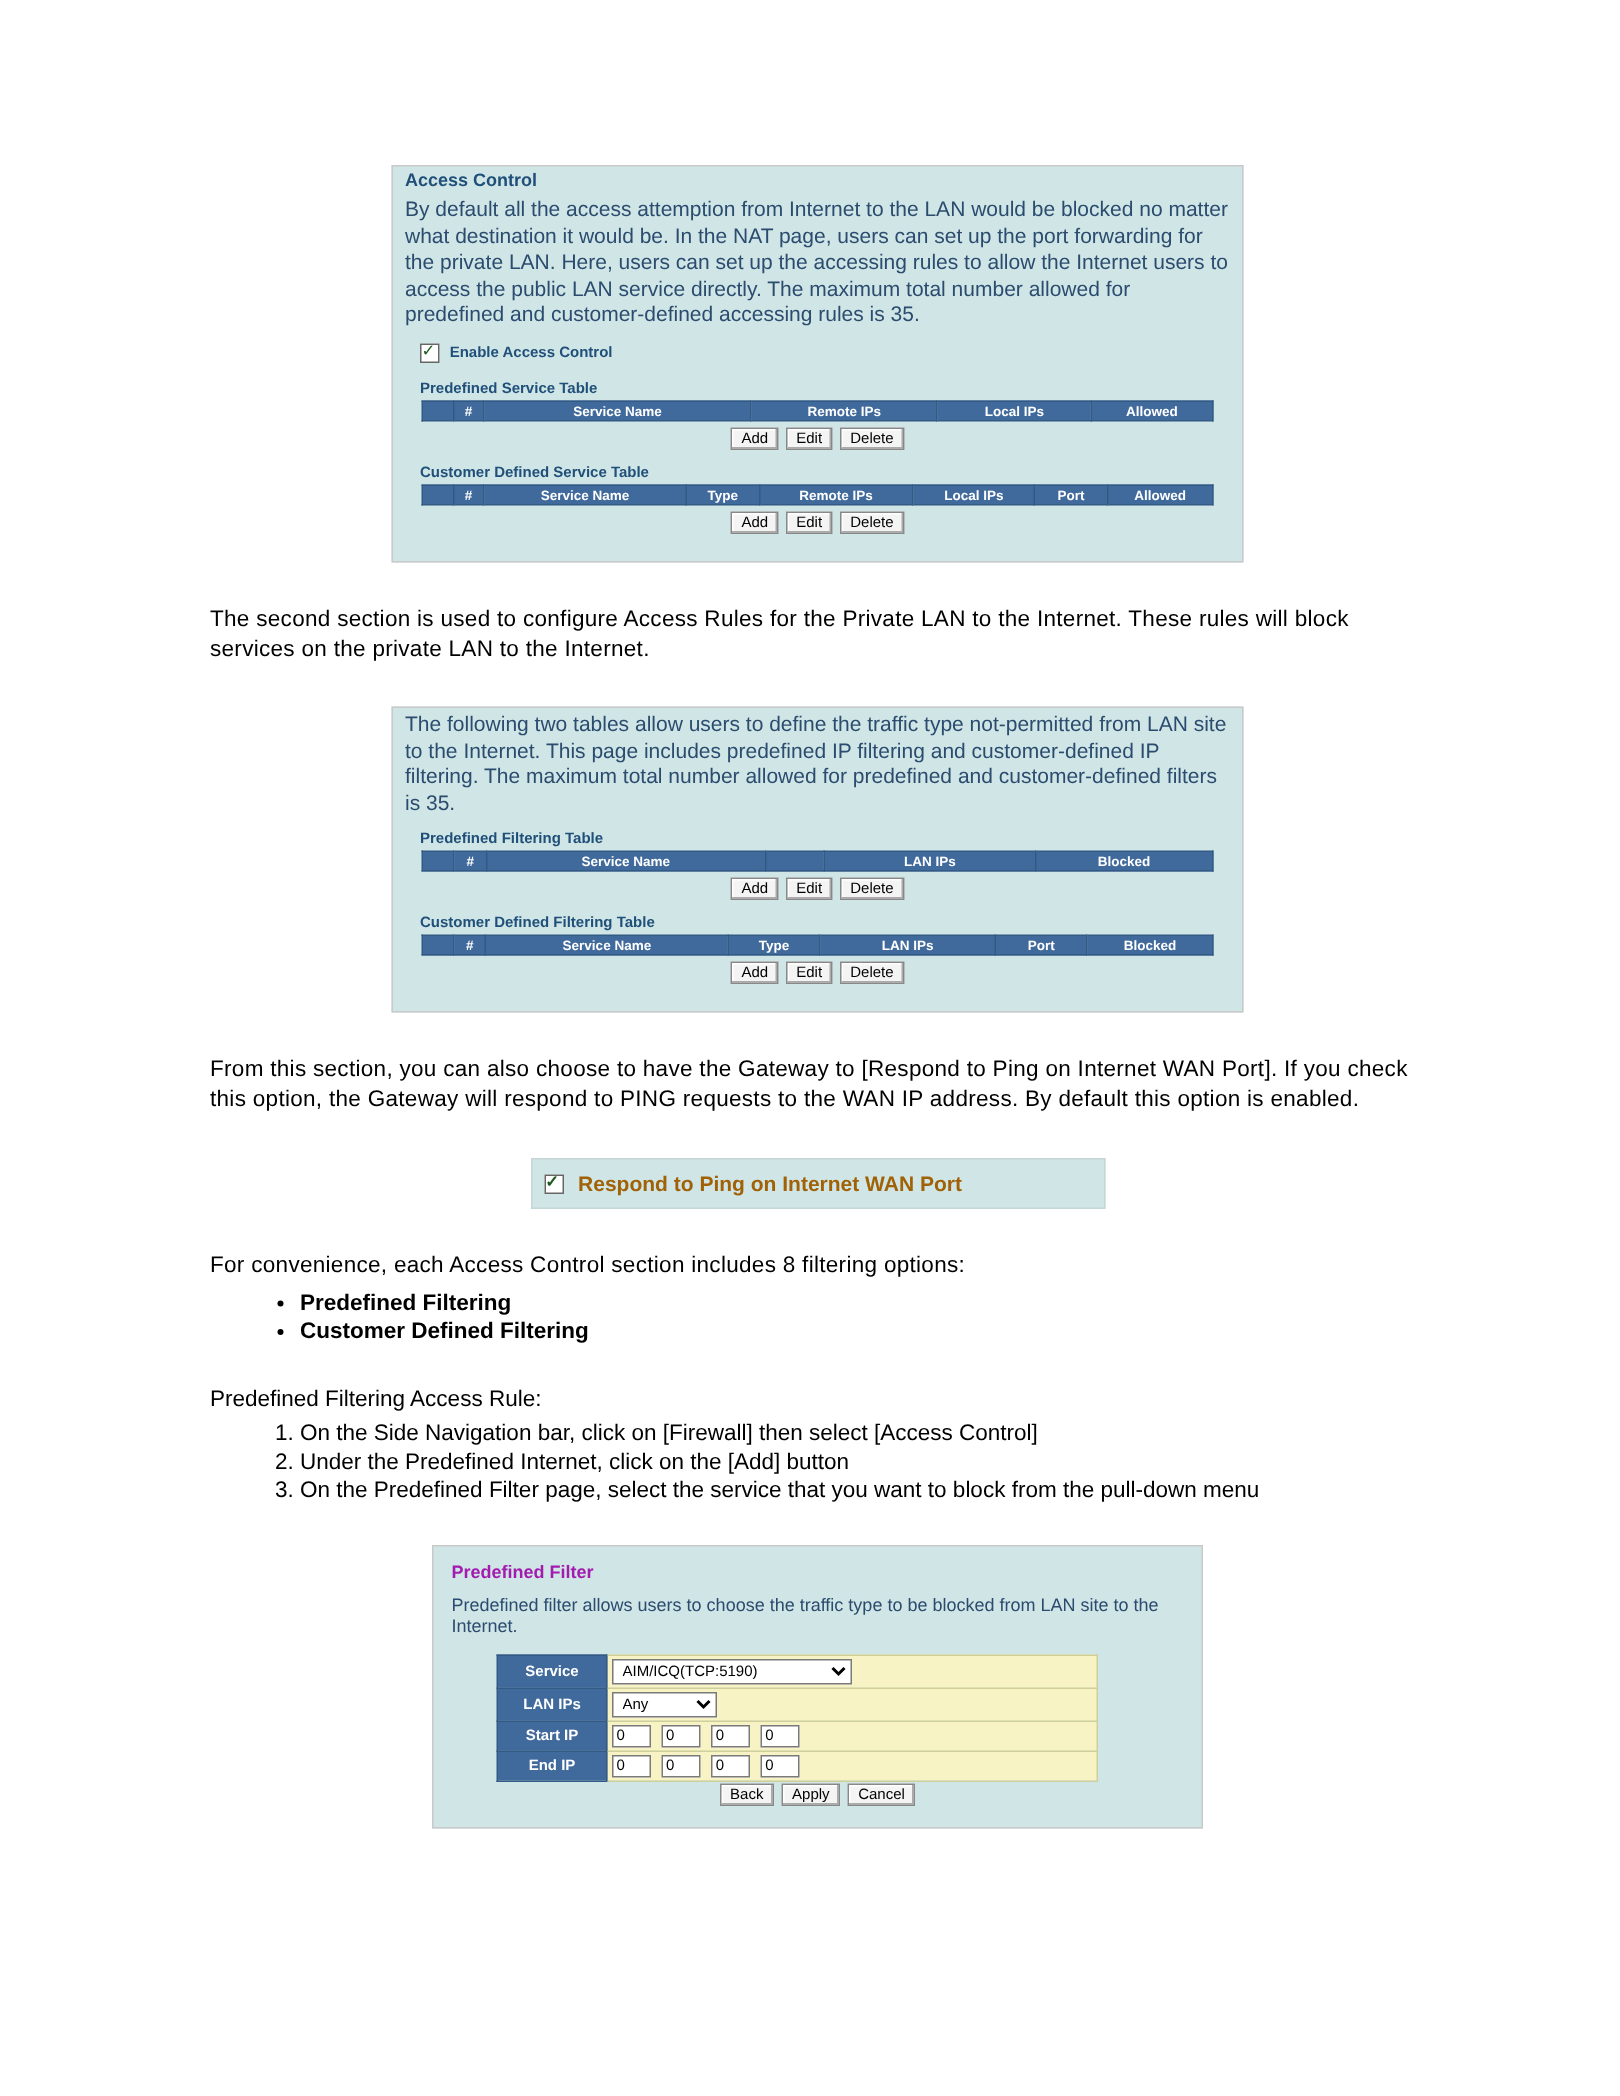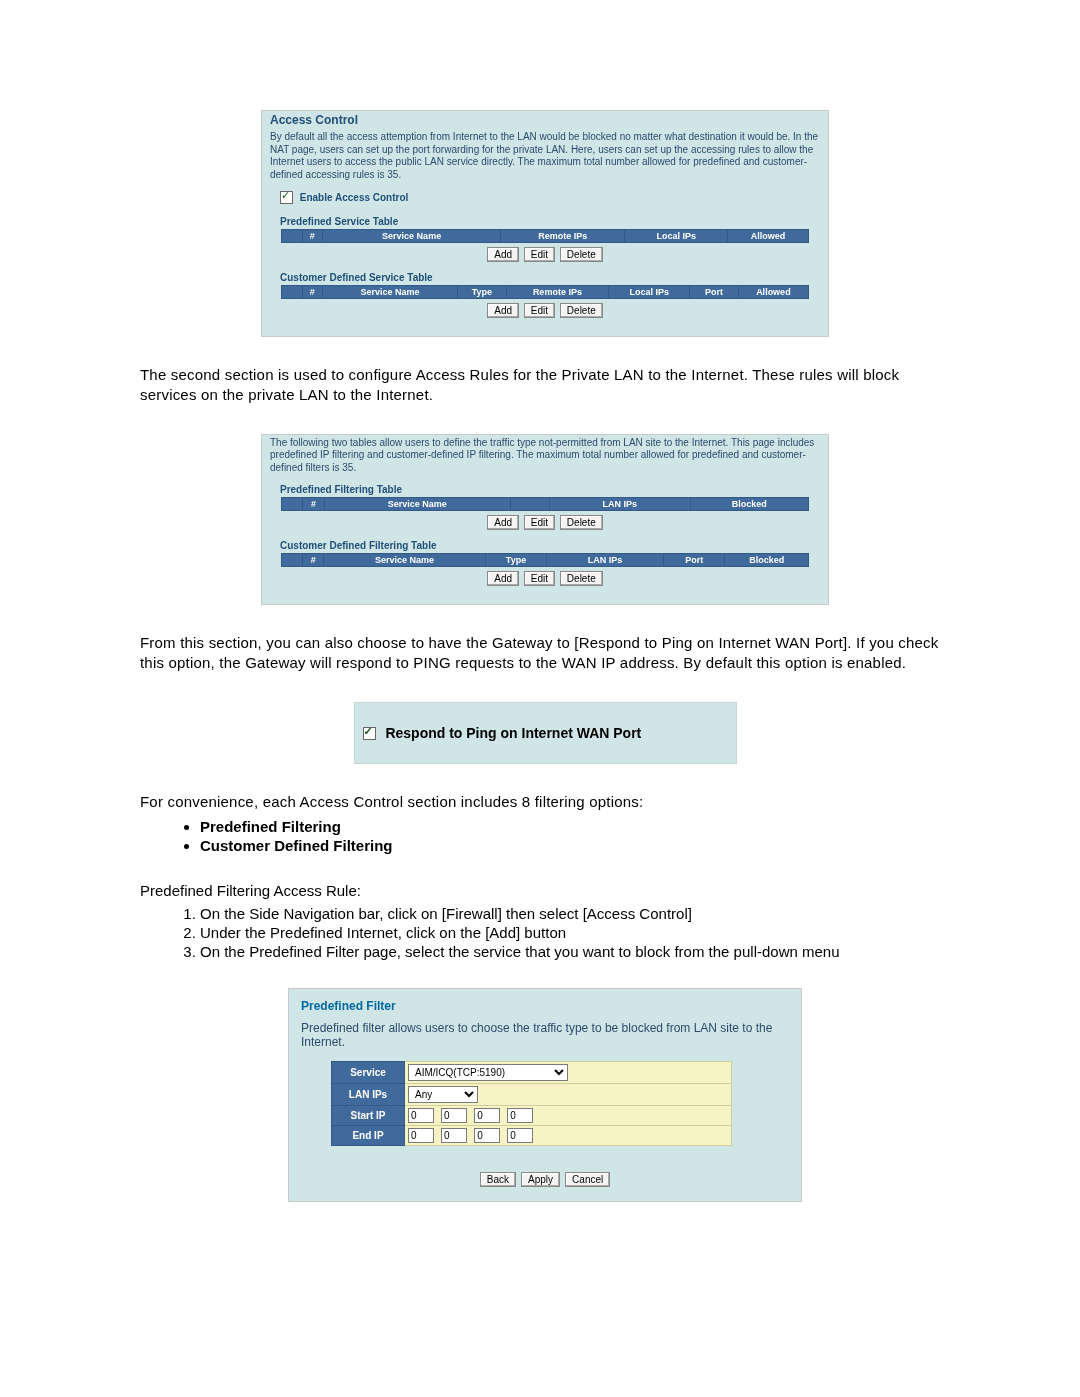--- a/index.html
+++ b/index.html
@@ -24,21 +24,21 @@
     font-size: 10px;
     color: #2b4c6f;
   }
   .panel-h {
     color: #20507a;
     font-weight: bold;
     font-size: 12px;
     margin: 0 0 4px 0;
   }
   .panel-desc {
-    font-size: 10px;
+    font-size: 14px;
     color: #2b4c6f;
     line-height: 1.25;
     margin-bottom: 10px;
   }
   .chk-line { margin: 4px 0 12px 10px; }
   .chk { display: inline-block; width: 11px; height: 11px; border: 1px solid #666; background: #fff; vertical-align: middle; position: relative; }
   .chk.checked::after { content: "✓"; position: absolute; top: -3px; left: 0; font-size: 11px; color: #1a5a1a; }
   .chk-label { font-size: 10px; font-weight: bold; color: #20507a; margin-left: 4px; vertical-align: middle; }
   .subhead { font-size: 10px; font-weight: bold; color: #20507a; margin: 6px 0 2px 10px; }
   table.tbl { width: 96%; margin: 0 auto 4px auto; border-collapse: collapse; font-size: 9px; }
@@ -49,45 +49,45 @@
     font-family: inherit;
     font-size: 10px;
     padding: 1px 6px;
     background: #f4f4f4;
     border: 1px solid #888;
     border-radius: 0;
     margin: 0 1px;
     box-shadow: inset -1px -1px 0 #aaa, inset 1px 1px 0 #fff;
   }
   .body-text { margin: 28px 0; line-height: 1.35; font-size: 15px; letter-spacing: 0.2px; }
-  .ping-box { width: 365px; margin: 20px auto 28px auto; background: #d0e5e5; padding: 22px 8px; font-size: 14px; font-weight: bold; color: #000000; border: 1px solid #c5d6d6; }
+  .ping-box { width: 365px; margin: 20px auto 28px auto; background: #d0e5e5; padding: 8px 8px; font-size: 14px; font-weight: bold; color: #a16207; border: 1px solid #c5d6d6; }
   .ping-box .chk { margin-right: 6px; }
   ul.bul { margin: 6px 0 28px 0; padding-left: 60px; }
   ul.bul li { margin: 2px 0; font-weight: bold; }
   ol.num { margin: 6px 0 28px 0; padding-left: 60px; }
   ol.num li { margin: 2px 0; }
   .filter-panel {
     background: #d0e5e5;
     width: 488px;
     margin: 0 auto;
     padding: 10px 12px 14px 12px;
     border: 1px solid #c9c9c9;
     font-size: 11px;
   }
-  .filter-panel .ftitle { color: #0369a1; font-weight: bold; font-size: 12px; margin-bottom: 8px; }
+  .filter-panel .ftitle { color: #a21caf; font-weight: bold; font-size: 12px; margin-bottom: 8px; }
   .filter-panel .fdesc { font-size: 12px; color: #2b4c6f; margin-bottom: 12px; }
   table.ftbl { border-collapse: collapse; margin: 0 0 0 30px; }
   table.ftbl td.lab { background: #406a9c; color: #fff; font-size: 10px; font-weight: bold; text-align: center; padding: 3px 6px; border: 1px solid #325a85; width: 60px; }
   table.ftbl td.val { background: #f8f3c5; padding: 2px 3px; border: 1px solid #cfcf9a; }
   table.ftbl td.val.wide { width: 320px; }
   .inp { font-family: inherit; font-size: 10px; padding: 1px 2px; border: 1px solid #7a7a7a; background: #fff; box-sizing: border-box; }
   .oct { width: 26px; margin-right: 4px; }
   .sel { width: 160px; }
   .sel-sm { width: 70px; }
-  .fbtnrow { text-align: center; margin-top: 26px; }
+  .fbtnrow { text-align: center; margin-top: 1px; }
 </style>
 </head>
 <body>
 
 <div class="page">
 
   <div class="panel">
     <div class="panel-h">Access Control</div>
     <div class="panel-desc">By default all the access attemption from Internet to the LAN would be blocked no matter what destination it would be. In the NAT page, users can set up the port forwarding for the private LAN. Here, users can set up the accessing rules to allow the Internet users to access the public LAN service directly. The maximum total number allowed for predefined and customer-defined accessing rules is 35.</div>
     <div class="chk-line">

